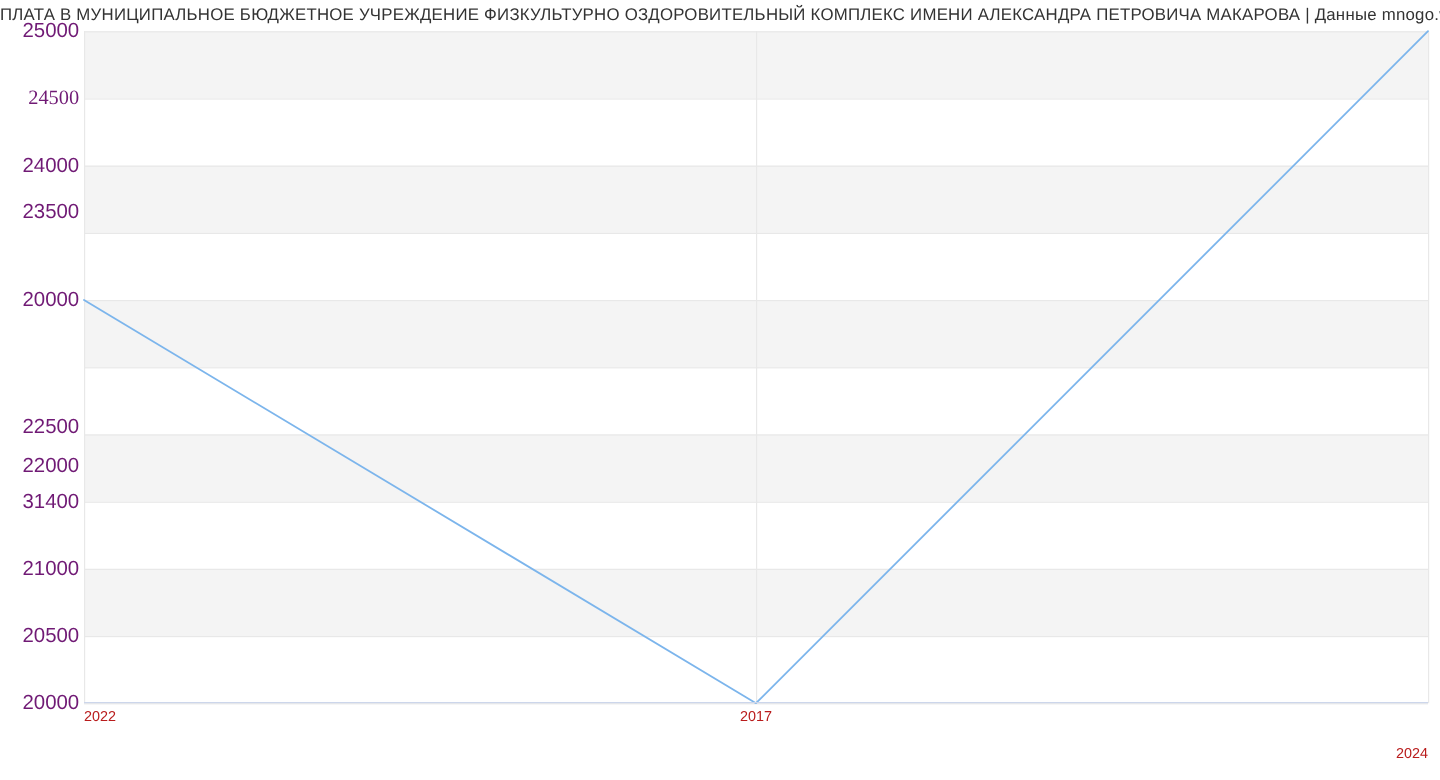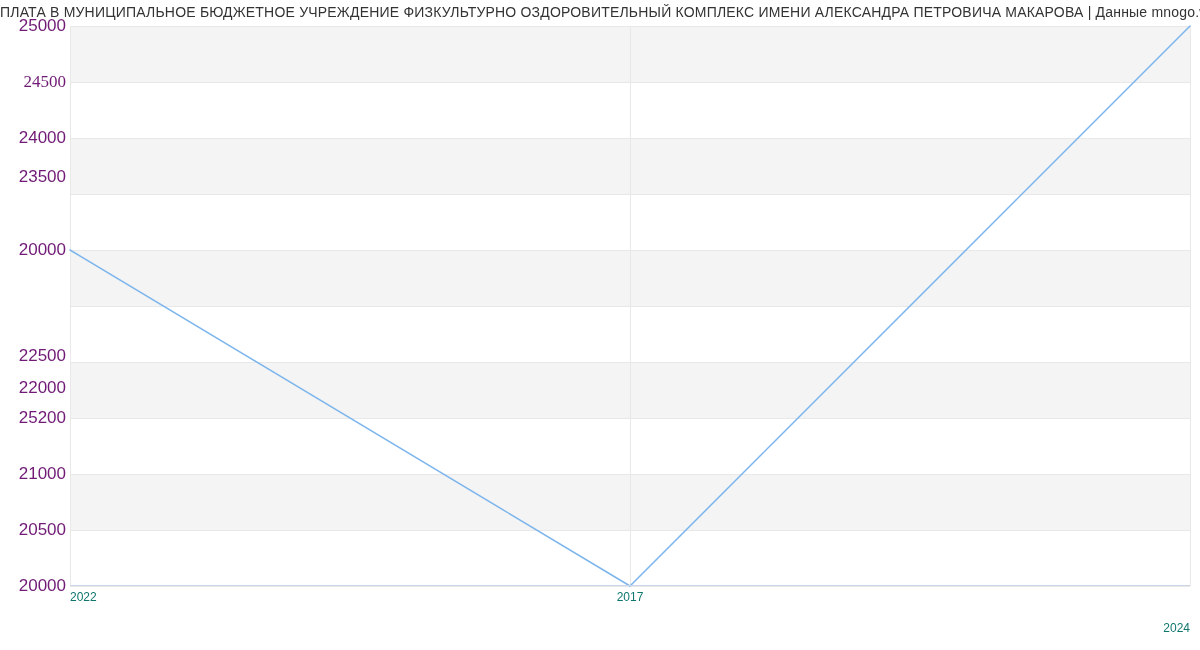--- a/index.html
+++ b/index.html
@@ -53,21 +53,21 @@
     transform: translateY(-50%);
     font-size: 17px;
     color: #701a75;
     text-align: right;
     white-space: nowrap;
   }
   .x-tick {
     position: absolute;
     top: 590px;
     font-size: 12px;
-    color: #0f766e;
+    color: #b91c1c;
     transform: translateX(-50%);
   }
   .axis-line {
     position: absolute;
     background: #ccd6eb;
   }
   .x-axis { left:0; bottom:0; width:100%; height:1px; }
   .vgrid {
     position: absolute;
     top: 0; bottom: 0; width: 1px;
@@ -122,21 +122,21 @@
     <svg class="series" viewBox="0 0 1120 560" preserveAspectRatio="none">
       <path id="linePath" class="line-path" d="M0 224 L560 560 L1120 0"></path>
     </svg>
     <div class="axis-line x-axis"></div>
   </div>
 
   <div id="yticks">
       <div class="y-tick" style="top: 586px;">20000</div>
       <div class="y-tick" style="top: 530px; text-align: center;">20500</div>
       <div class="y-tick" style="top: 474px;">21000</div>
-      <div class="y-tick" style="top: 418px;">25200</div>
+      <div class="y-tick" style="top: 418px;">31400</div>
       <div class="y-tick" style="top: 368px; margin-top: 20px;">22000</div>
       <div class="y-tick" style="top: 316px; margin-top: 40px;">22500</div>
       <div class="y-tick" style="top: 250px;">20000</div>
       <div class="y-tick" style="top: 177px;">23500</div>
       <div class="y-tick" style="top: 138px;">24000</div>
       <div class="y-tick" style="top: 82px; font-family: Liberation Serif, serif;">24500</div>
       <div class="y-tick" style="top: 26px;">25000</div>
     </div>
   <div id="xticks">
       <div class="x-tick" style="left: 70px; transform: translateX(0px);">2022</div>

